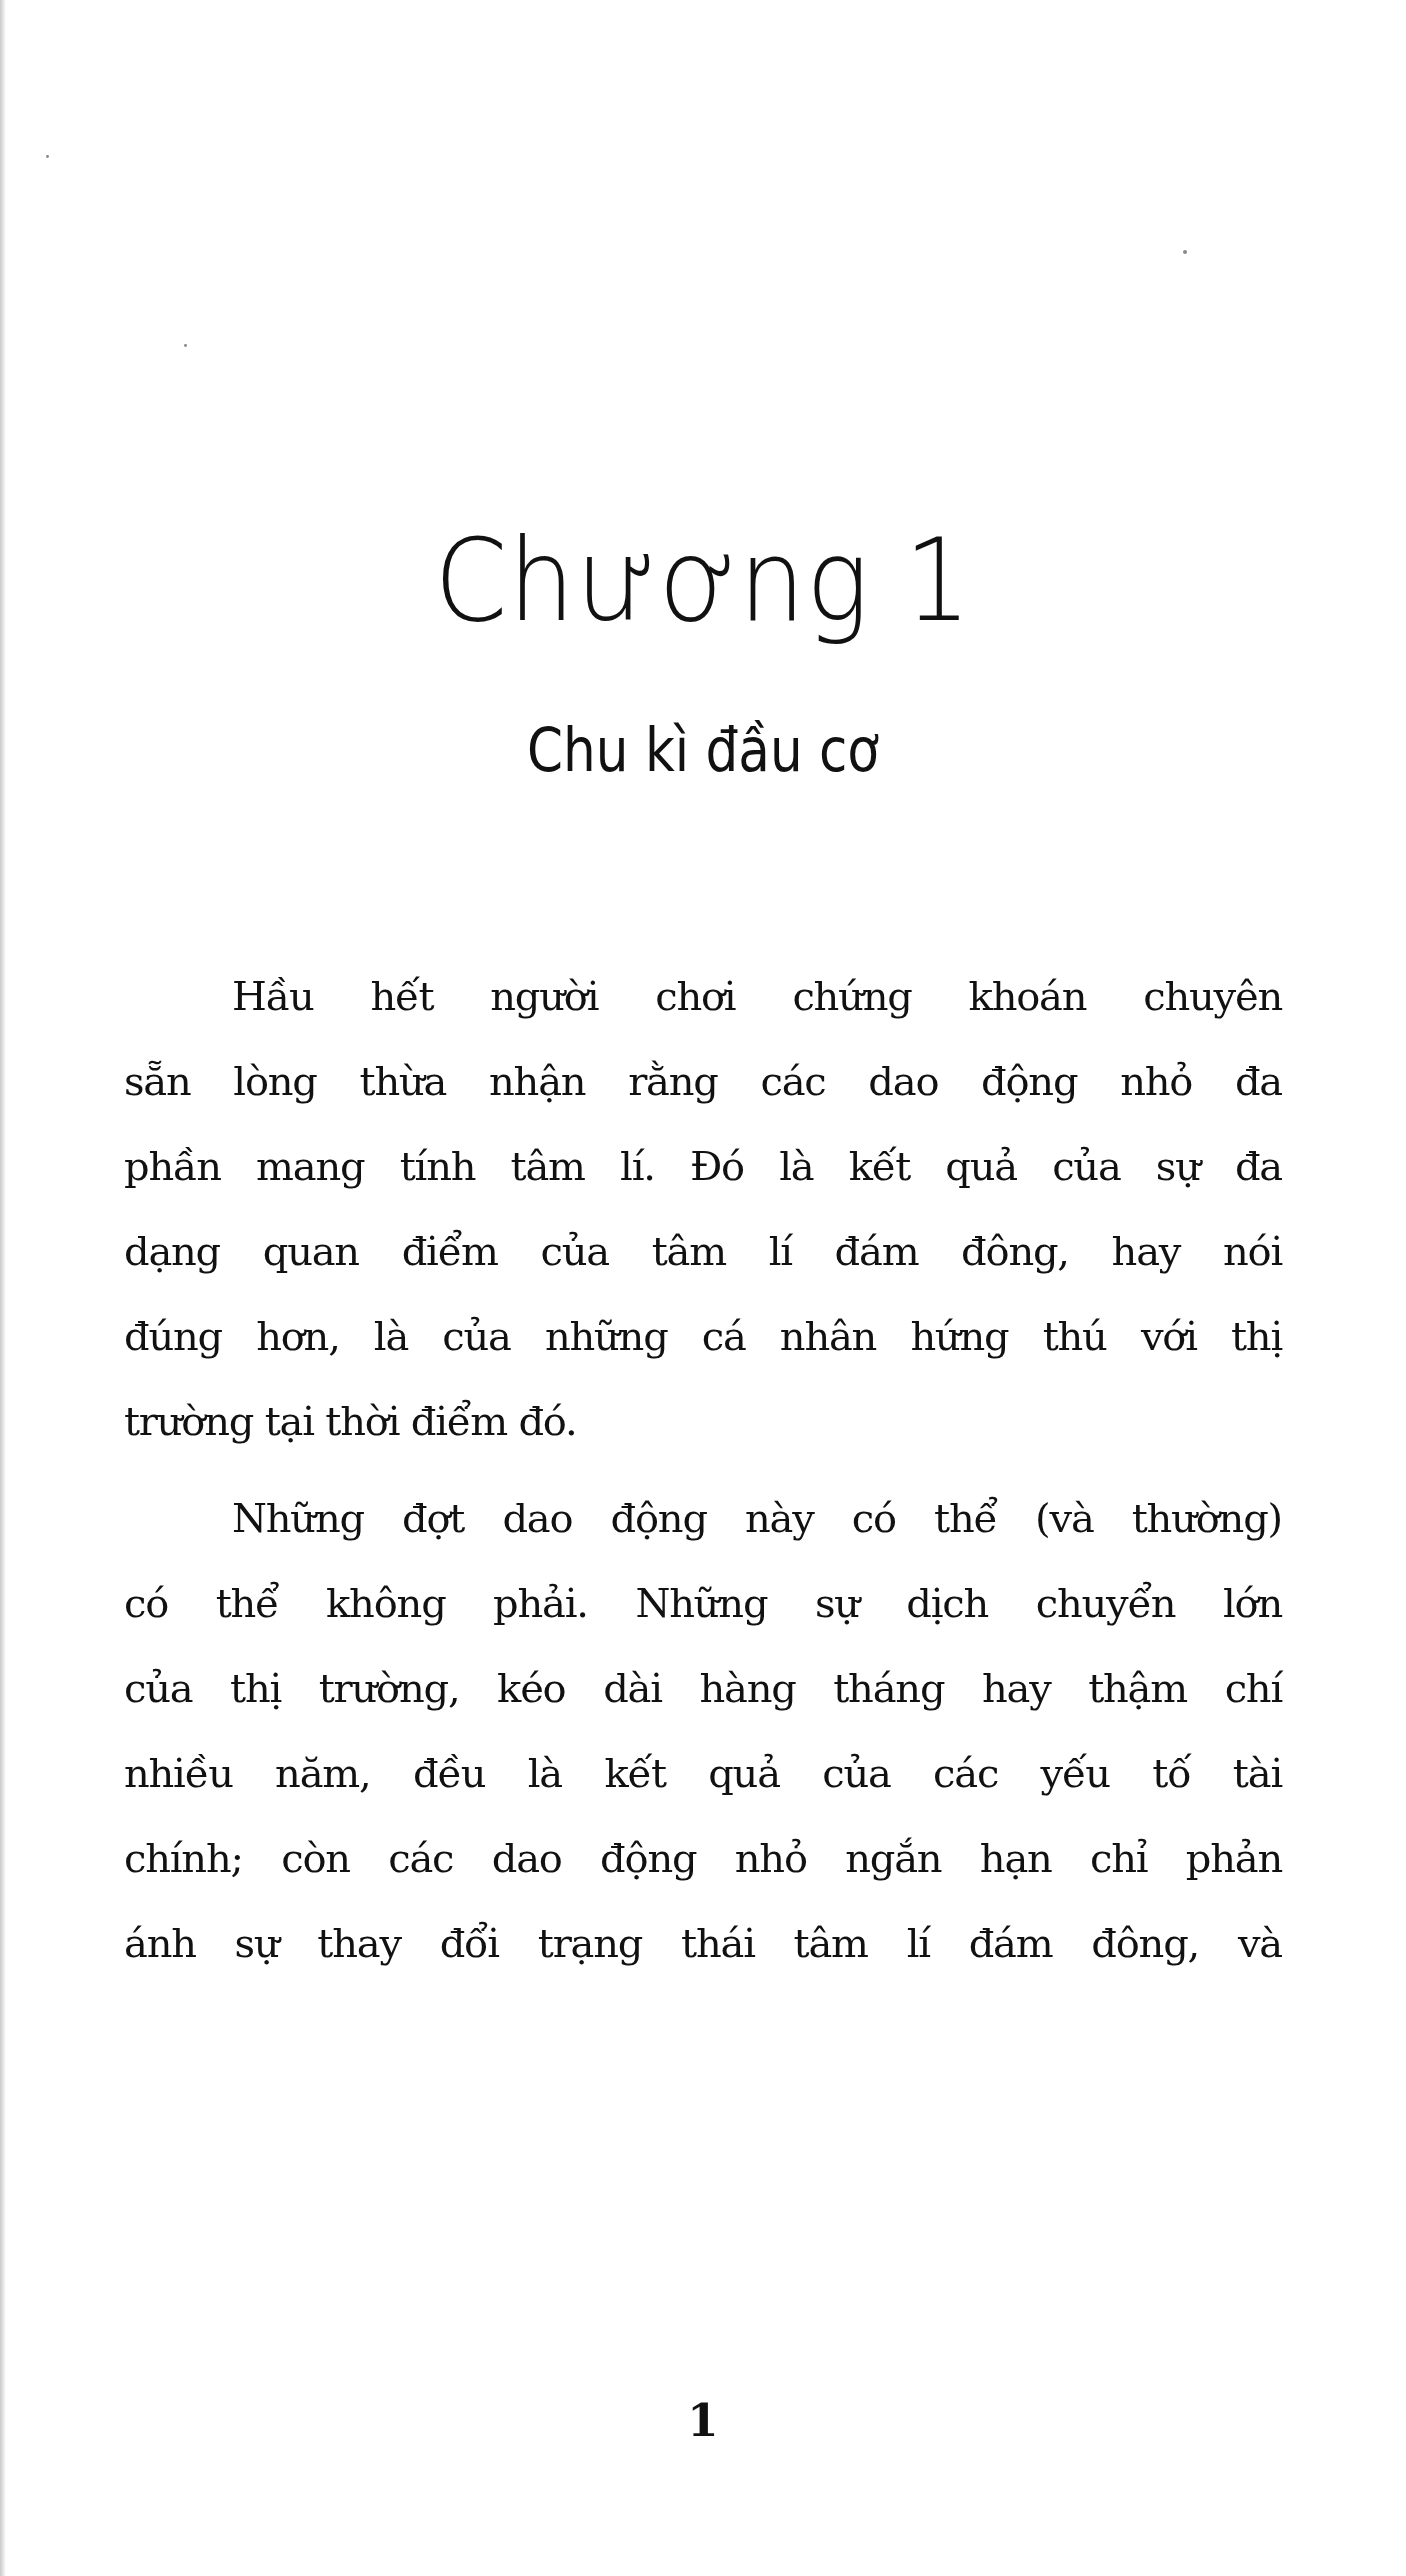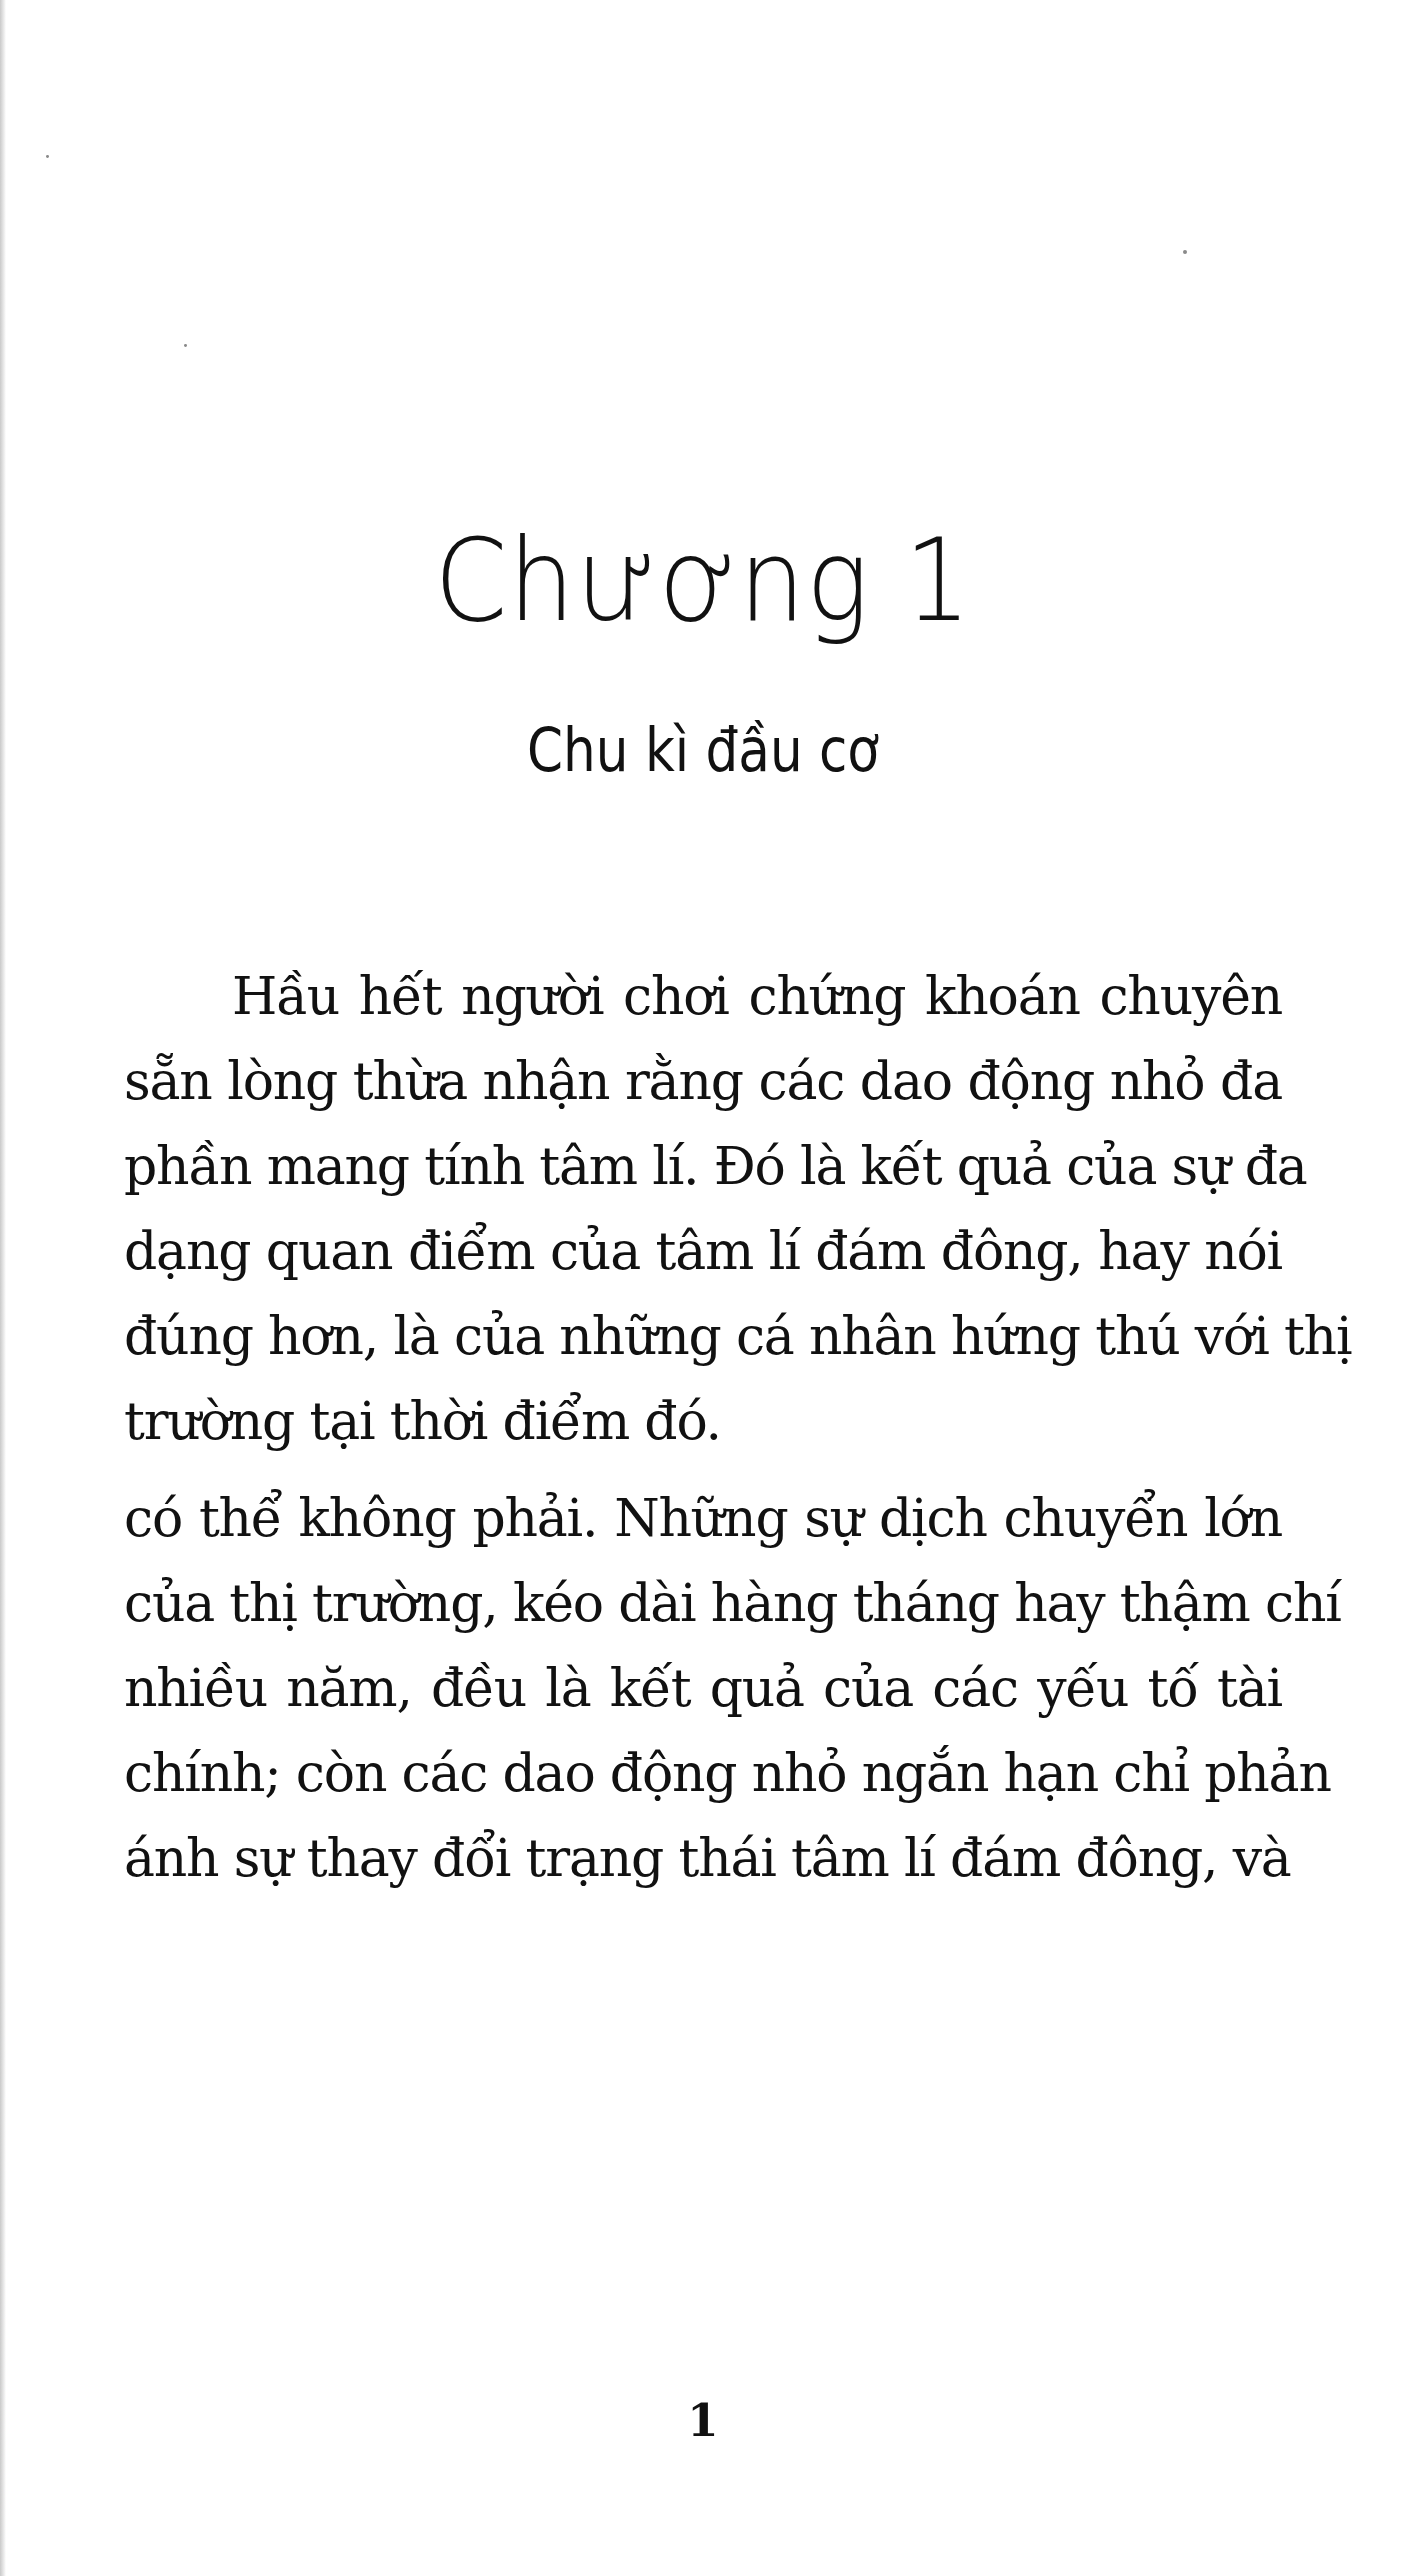--- a/index.html
+++ b/index.html
@@ -61,21 +61,21 @@
       color: #111;
       transform: scaleX(0.86);
       transform-origin: center;
     }
     .body-text {
       position: absolute;
       left: 124px;
       top: 954px;
       width: 1158px;
       font-family: "DejaVu Serif", serif;
-      font-size: 52px;
+      font-size: 40px;
       line-height: 85px;
       color: #111;
     }
     .paragraph {
       margin: 0 0 11.6px 0;
     }
     .line {
       display: block;
       white-space: nowrap;
       text-align: justify;
@@ -118,20 +118,21 @@
   <div class="body-text">
     <div class="paragraph">
       <span class="line indent">Hầu hết người chơi chứng khoán chuyên</span>
       <span class="line">sẵn lòng thừa nhận rằng các dao động nhỏ đa</span>
       <span class="line">phần mang tính tâm lí. Đó là kết quả của sự đa</span>
       <span class="line">dạng quan điểm của tâm lí đám đông, hay nói</span>
       <span class="line">đúng hơn, là của những cá nhân hứng thú với thị</span>
       <span class="line last">trường tại thời điểm đó.</span>
     </div>
     <div class="paragraph">
+      <span class="line indent">Những đợt dao động này có thể (và thường)</span>
       <span class="line">có thể không phải. Những sự dịch chuyển lớn</span>
       <span class="line">của thị trường, kéo dài hàng tháng hay thậm chí</span>
       <span class="line">nhiều năm, đều là kết quả của các yếu tố tài</span>
       <span class="line">chính; còn các dao động nhỏ ngắn hạn chỉ phản</span>
       <span class="line">ánh sự thay đổi trạng thái tâm lí đám đông, và</span>
     </div>
   </div>
 
   <div class="page-number">1</div>
 </div>

